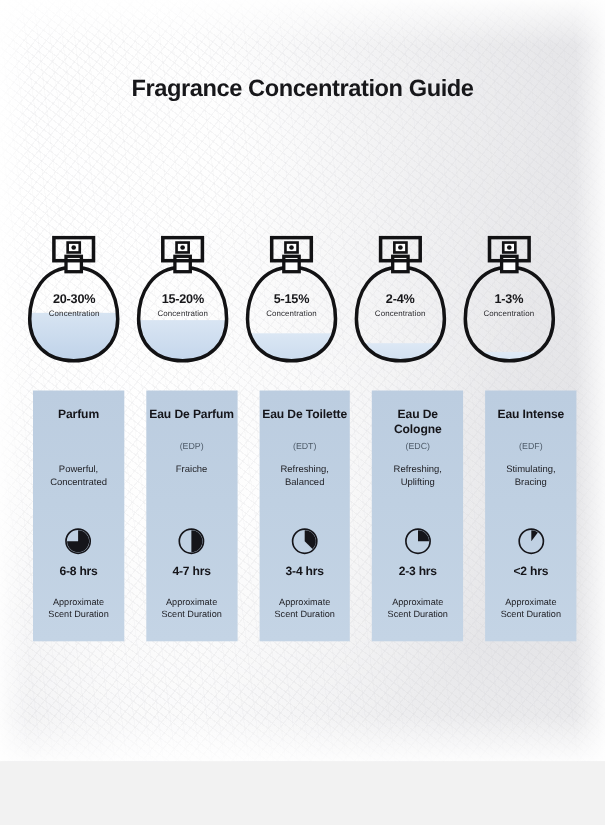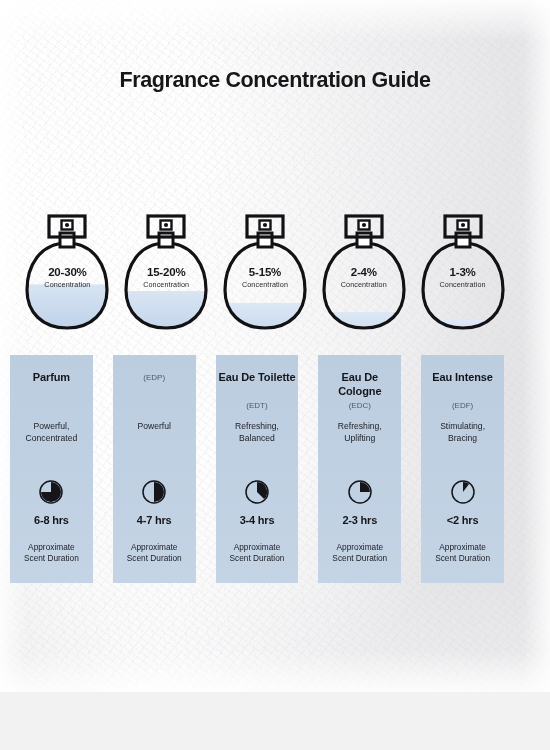--- a/index.html
+++ b/index.html
@@ -99,21 +99,21 @@
     font-size: 7.2px;
     color: #2a2a2e;
     letter-spacing: 0.1px;
     margin-top: 1px;
   }
 
   
   .panel {
     position: absolute;
     top: 355px;
-    left: 10px;
+    left: 30px;
     width: 494px;
     height: 228px;
     display: flex;
     gap: 20px;
   }
   .col {
     flex: 1 1 0;
     background: linear-gradient(180deg, #bccde0 0%, #bfd0e2 45%, #c4d4e5 100%);
     position: relative;
     padding-top: 15px;
@@ -363,23 +363,24 @@
           </svg>
         </div>
         <div class="col-hrs">6-8 hrs</div>
         <div class="col-durlabel">
           <div>Approximate</div>
           <div>Scent Duration</div>
         </div>
       </div>
 
       <div class="col">
+        <div class="col-name">Eau De Parfum</div>
         <div class="col-abbr">(EDP)</div>
         <div class="col-desc">
-          <div>Powerful</div>
+          <div>Fraiche</div>
           <div></div>
         </div>
         <div class="clock-wrap">
           <svg width="26" height="26" viewBox="0 0 26 26">
             <circle cx="13" cy="13" r="11" fill="none" stroke="#15151a" stroke-width="1.5"></circle>
             <path d="M13 13 L13 3 A10 10 0 0 1 13 23 Z" fill="#15151a"></path>
           </svg>
         </div>
         <div class="col-hrs">4-7 hrs</div>
         <div class="col-durlabel">

